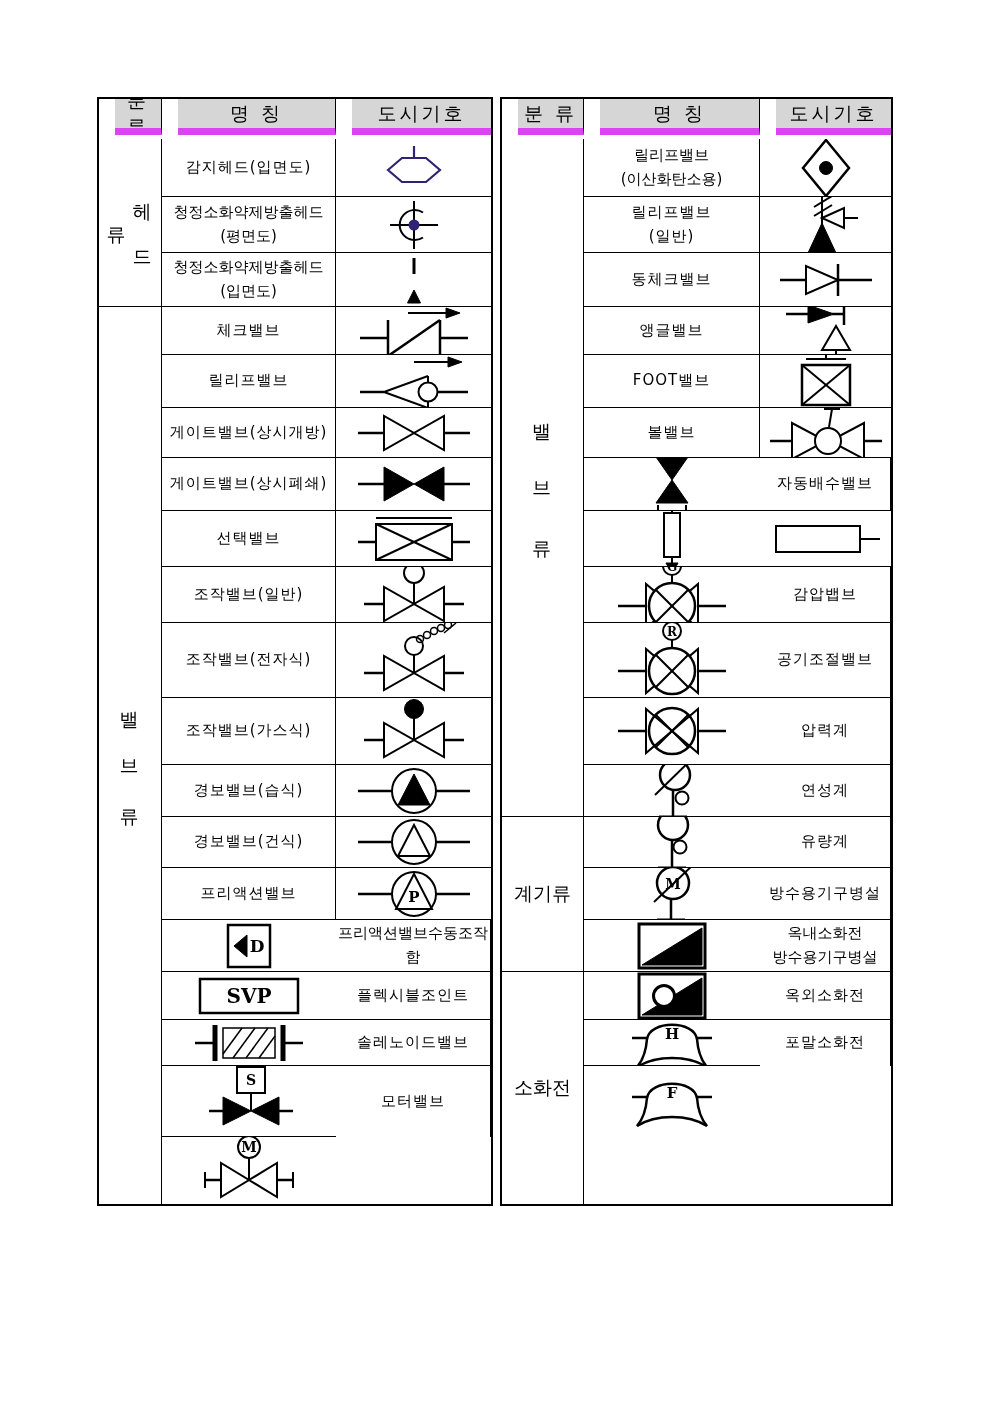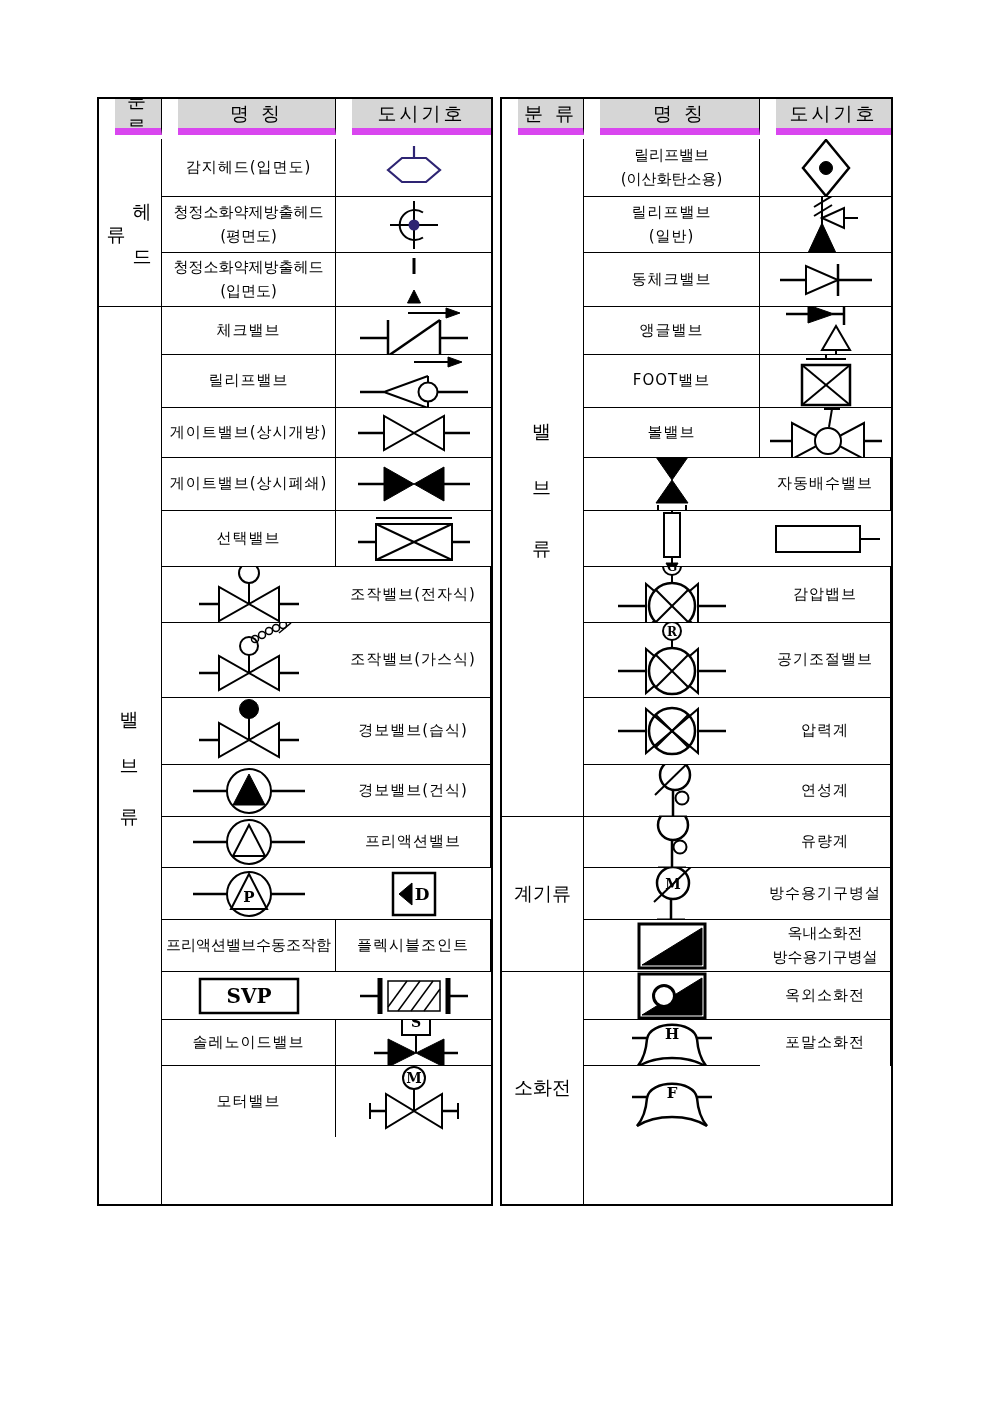--- a/index.html
+++ b/index.html
@@ -123,20 +123,21 @@
     <svg width="116" height="50" viewBox="0 0 116 50">
       <line x1="2" y1="28" x2="20" y2="28"></line>
       <line x1="96" y1="28" x2="114" y2="28"></line>
       <line class="t2" x1="20" y1="4" x2="96" y2="4"></line>
       <rect class="t2" x="20" y="10" width="76" height="36"></rect>
       <line class="t2" x1="20" y1="10" x2="96" y2="46"></line>
       <line class="t2" x1="96" y1="10" x2="20" y2="46"></line>
     </svg>
   </div>
 
+  <div class="c name">조작밸브(일반)</div>
   <div class="c lastcol">
     <svg width="116" height="70" viewBox="0 0 116 70">
       <circle class="t2" cx="58" cy="13" r="10"></circle>
       <line class="t2" x1="58" y1="23" x2="58" y2="44"></line>
       <polygon class="t2" points="28,27 28,61 58,44"></polygon>
       <polygon class="t2" points="88,27 88,61 58,44"></polygon>
       <line x1="8" y1="44" x2="28" y2="44"></line>
       <line x1="88" y1="44" x2="108" y2="44"></line>
     </svg>
   </div>
@@ -204,28 +205,28 @@
 
   <div class="c lastcol">
     <svg width="52" height="52" viewBox="0 0 52 52">
       <rect x="5" y="5" width="42" height="42"></rect>
       <polygon class="f" points="24,15 24,37 11,26"></polygon>
       <text x="34" y="32" font-size="17" text-anchor="middle">D</text>
     </svg>
   </div>
 
   <div class="c name tight">프리액션밸브수동조작함</div>
-  <div class="c name">플렉시블조인트</div>
-
   <div class="c lastcol">
     <svg width="104" height="40" viewBox="0 0 104 40">
       <rect x="3" y="3" width="98" height="34"></rect>
       <text x="52" y="27" font-size="20" text-anchor="middle">SVP</text>
     </svg>
   </div>
+
+  <div class="c name">플렉시블조인트</div>
   <div class="c lastcol">
     <svg width="112" height="48" viewBox="0 0 112 48">
       <line x1="2" y1="24" x2="22" y2="24"></line>
       <line x1="90" y1="24" x2="110" y2="24"></line>
       <line class="t5" x1="22" y1="6" x2="22" y2="42"></line>
       <line class="t5" x1="90" y1="6" x2="90" y2="42"></line>
       <rect class="t15" x="30" y="9" width="52" height="30"></rect>
       <line class="t15" x1="30" y1="35" x2="49" y2="9"></line>
       <line class="t15" x1="40" y1="39" x2="62" y2="9"></line>
       <line class="t15" x1="53" y1="39" x2="75" y2="9"></line>

